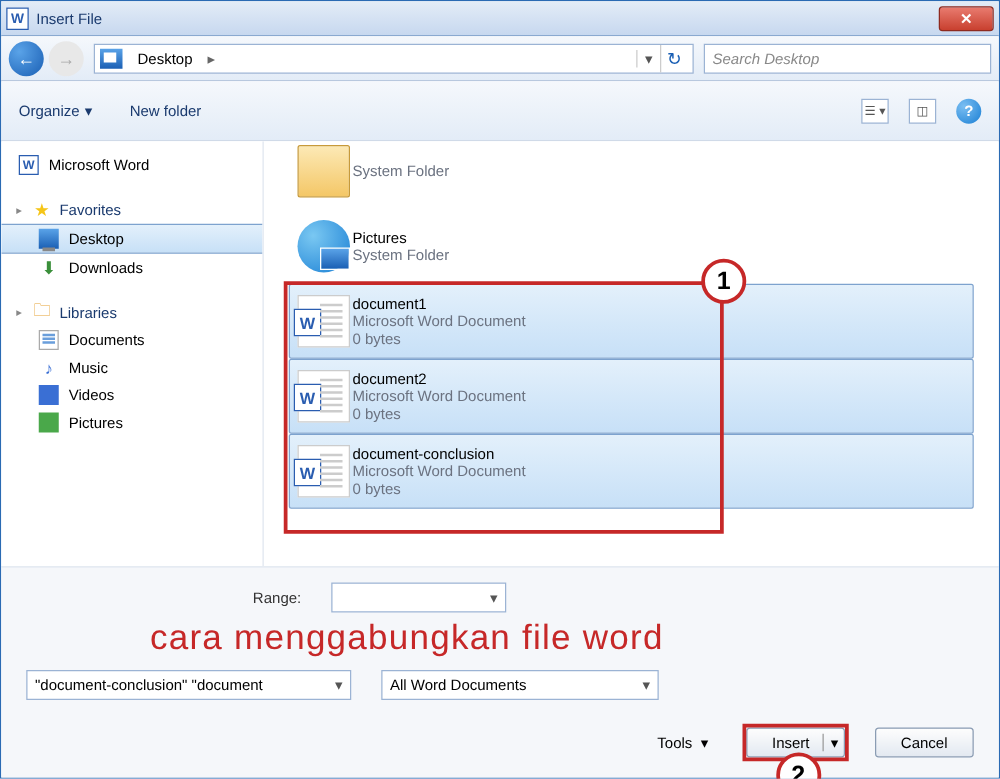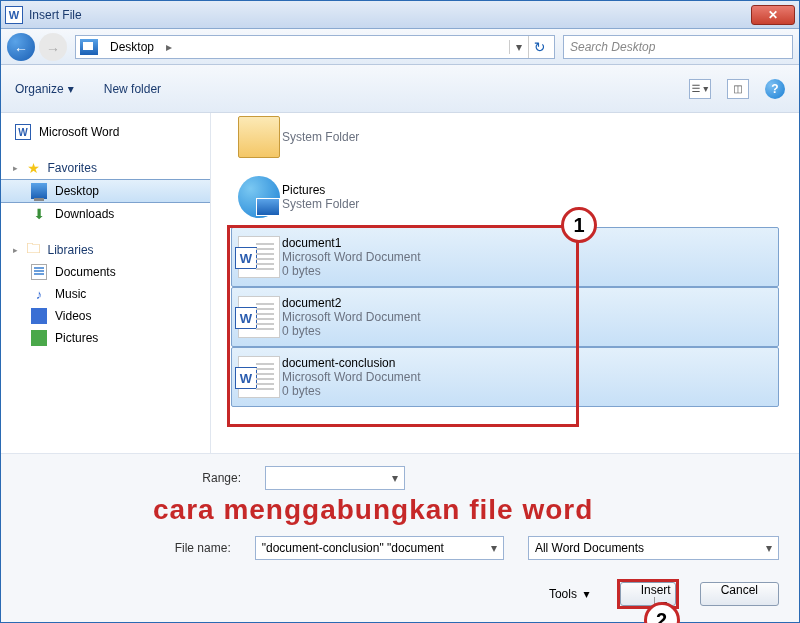--- a/index.html
+++ b/index.html
@@ -68,25 +68,25 @@
 .finfo .fsize { color: #6b7280; }
 
 .redbox1 { position: absolute; border: 3px solid #c62828; pointer-events:none; }
 .redcircle { position: absolute; width: 36px; height: 36px; border: 3px solid #c62828; border-radius: 50%; background: #fff; display: flex; align-items: center; justify-content: center; font-size: 20px; font-weight: bold; color: #000; }
 
 .bottom { border-top: 1px solid #e0e6ef; padding: 6px 20px 10px 20px; position:relative; background:#f5f7fa; }
 .brow { display: flex; align-items: center; gap: 24px; margin: 6px 0; }
 .brow label { width: 220px; text-align: right; color: #333; }
 .combobox { height: 24px; border: 1px solid #9bb3d4; background: #fff; padding: 0 20px 0 6px; display: flex; align-items: center; position: relative; }
 .combobox::after { content: '▾'; position: absolute; right: 6px; color: #555; }
-.btn { height: 24px; padding: 0 20px; border: 1px solid #8a9cb3; background: linear-gradient(to bottom,#fdfdfd,#e3e9f1); border-radius: 3px; display:flex;align-items:center;flex-direction:column; }
+.btn { height: 24px; padding: 0 20px; border: 1px solid #8a9cb3; background: linear-gradient(to bottom,#fdfdfd,#e3e9f1); border-radius: 3px; display:flex;align-items:center; }
 .btn.split { padding-right: 4px; }
 .btn.split .sp { border-left:1px solid #999;margin-left:10px;padding-left:6px; }
 
-.overlay-text { position: absolute; left: 120px; top: 494px; font-size: 28px; font-weight: bold; color: #c62828; letter-spacing: 1px; margin-left: 33px; }
+.overlay-text { position: absolute; left: 120px; top: 494px; font-size: 28px; font-weight: normal; color: #c62828; letter-spacing: 1px; }
 </style>
 </head>
 <body>
 
 <div class="dialog">
 
   <div class="titlebar">
     <div class="app-icon">W</div>
     <div class="title">Insert File</div>
     <div class="close">✕</div>
@@ -213,25 +213,24 @@
       </div>
     </div>
   </div>
 
   <div class="bottom">
     <div class="brow">
       <label>Range:</label>
       <div class="combobox" style="width:140px"></div>
     </div>
     <div class="brow" style="margin-top:46px">
-      <label>File name:</label>
       <div class="combobox" style="width:260px">
         <span>"document-conclusion" "document</span>
       </div>
-      <div class="combobox" style="width:262px">
+      <div class="combobox" style="width:222px">
         <span>All Word Documents</span>
       </div>
     </div>
     <div class="brow" style="justify-content:flex-end;margin-top:22px">
       <span style="margin-right:6px"><span>Tools</span> &nbsp;▾</span>
       <div style="position:relative">
         <div style="position:absolute;top:-3px;left:-3px;right:-3px;bottom:-3px;border:3px solid #c62828;pointer-events:none"></div>
         <div class="btn split">
           <span>Insert</span>
             <span class="sp">▾</span>

